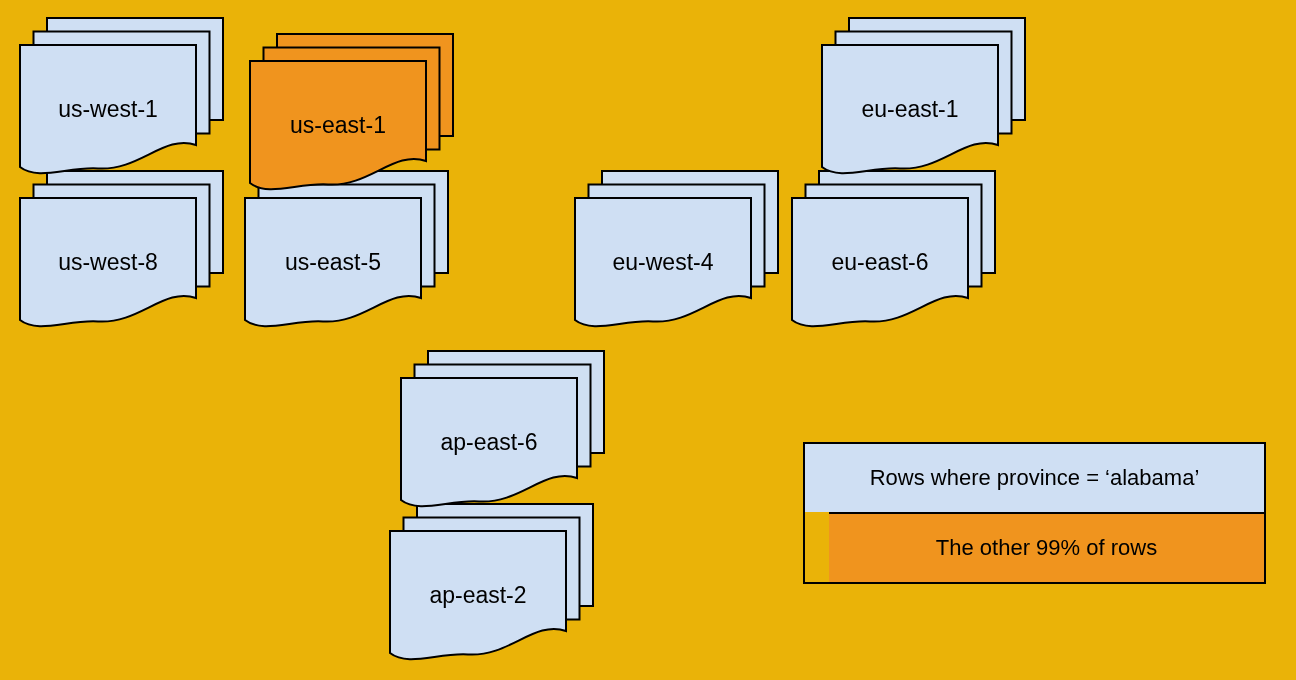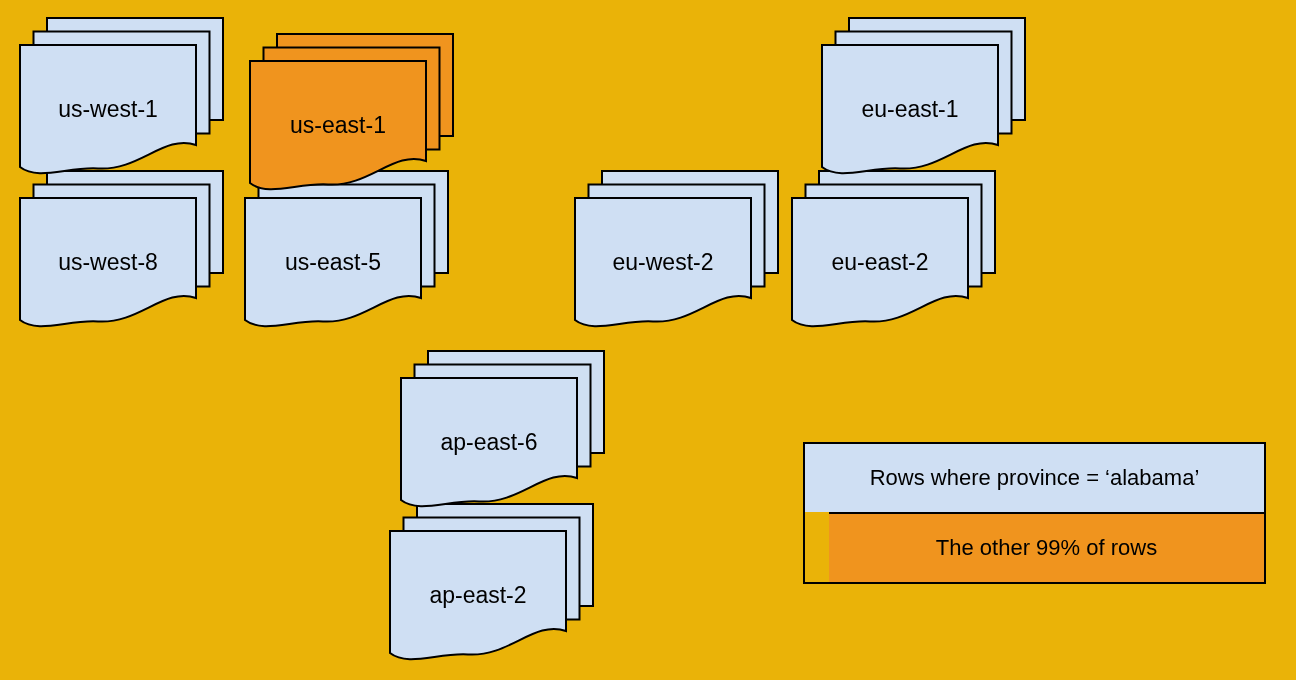--- a/index.html
+++ b/index.html
@@ -123,28 +123,28 @@
     <svg width="212" height="170">
         <use href="#doc-stack"></use>
       </svg>
     <div class="stack-label">us-east-5</div>
   </div>
 
   <div class="stack z2" style="left:573px;top:169px">
     <svg width="212" height="170">
         <use href="#doc-stack"></use>
       </svg>
-    <div class="stack-label">eu-west-2</div>
+    <div class="stack-label">eu-west-4</div>
   </div>
 
   <div class="stack z2" style="left:790px;top:169px">
     <svg width="212" height="170">
         <use href="#doc-stack"></use>
       </svg>
-    <div class="stack-label">eu-east-2</div>
+    <div class="stack-label">eu-east-6</div>
   </div>
 
   <div class="stack z2" style="left:399px;top:349px">
     <svg width="212" height="170">
         <use href="#doc-stack"></use>
       </svg>
     <div class="stack-label">ap-east-6</div>
   </div>
 
   <div class="stack z1" style="left:388px;top:502px">

